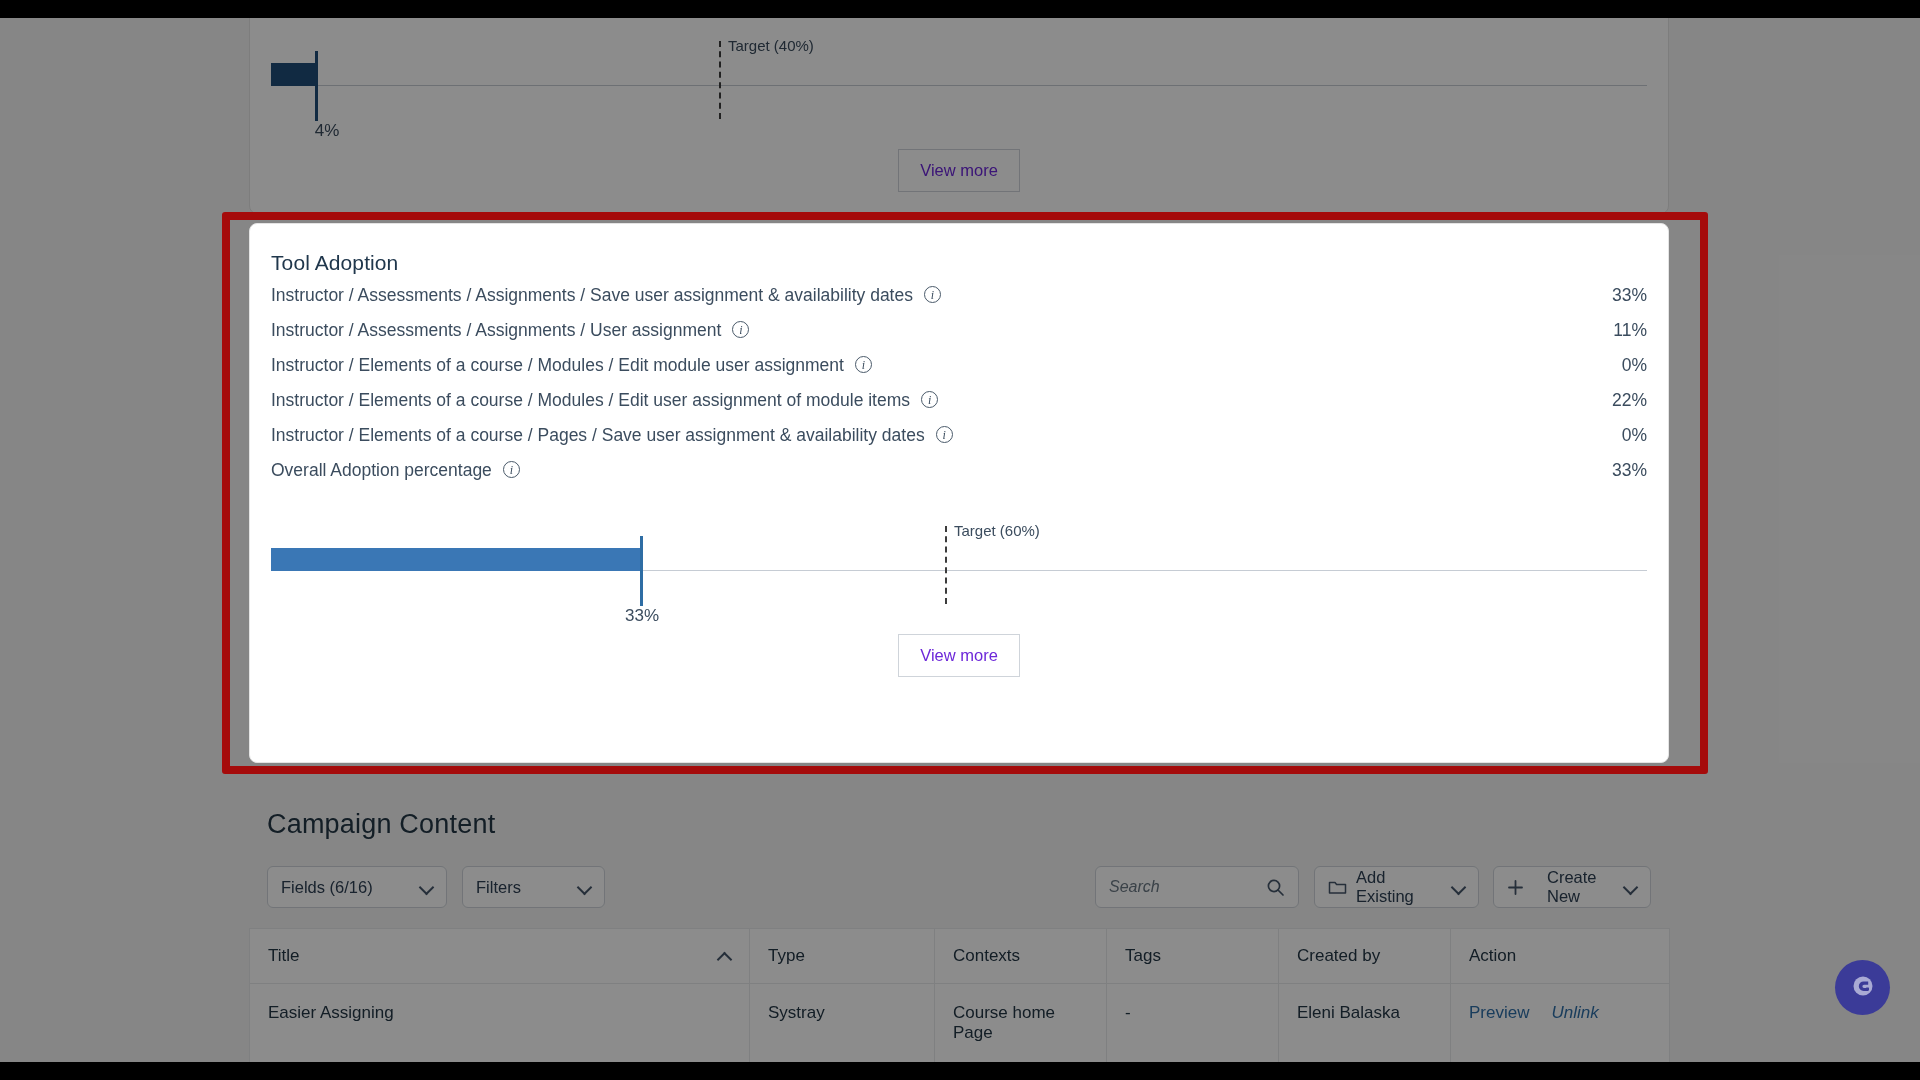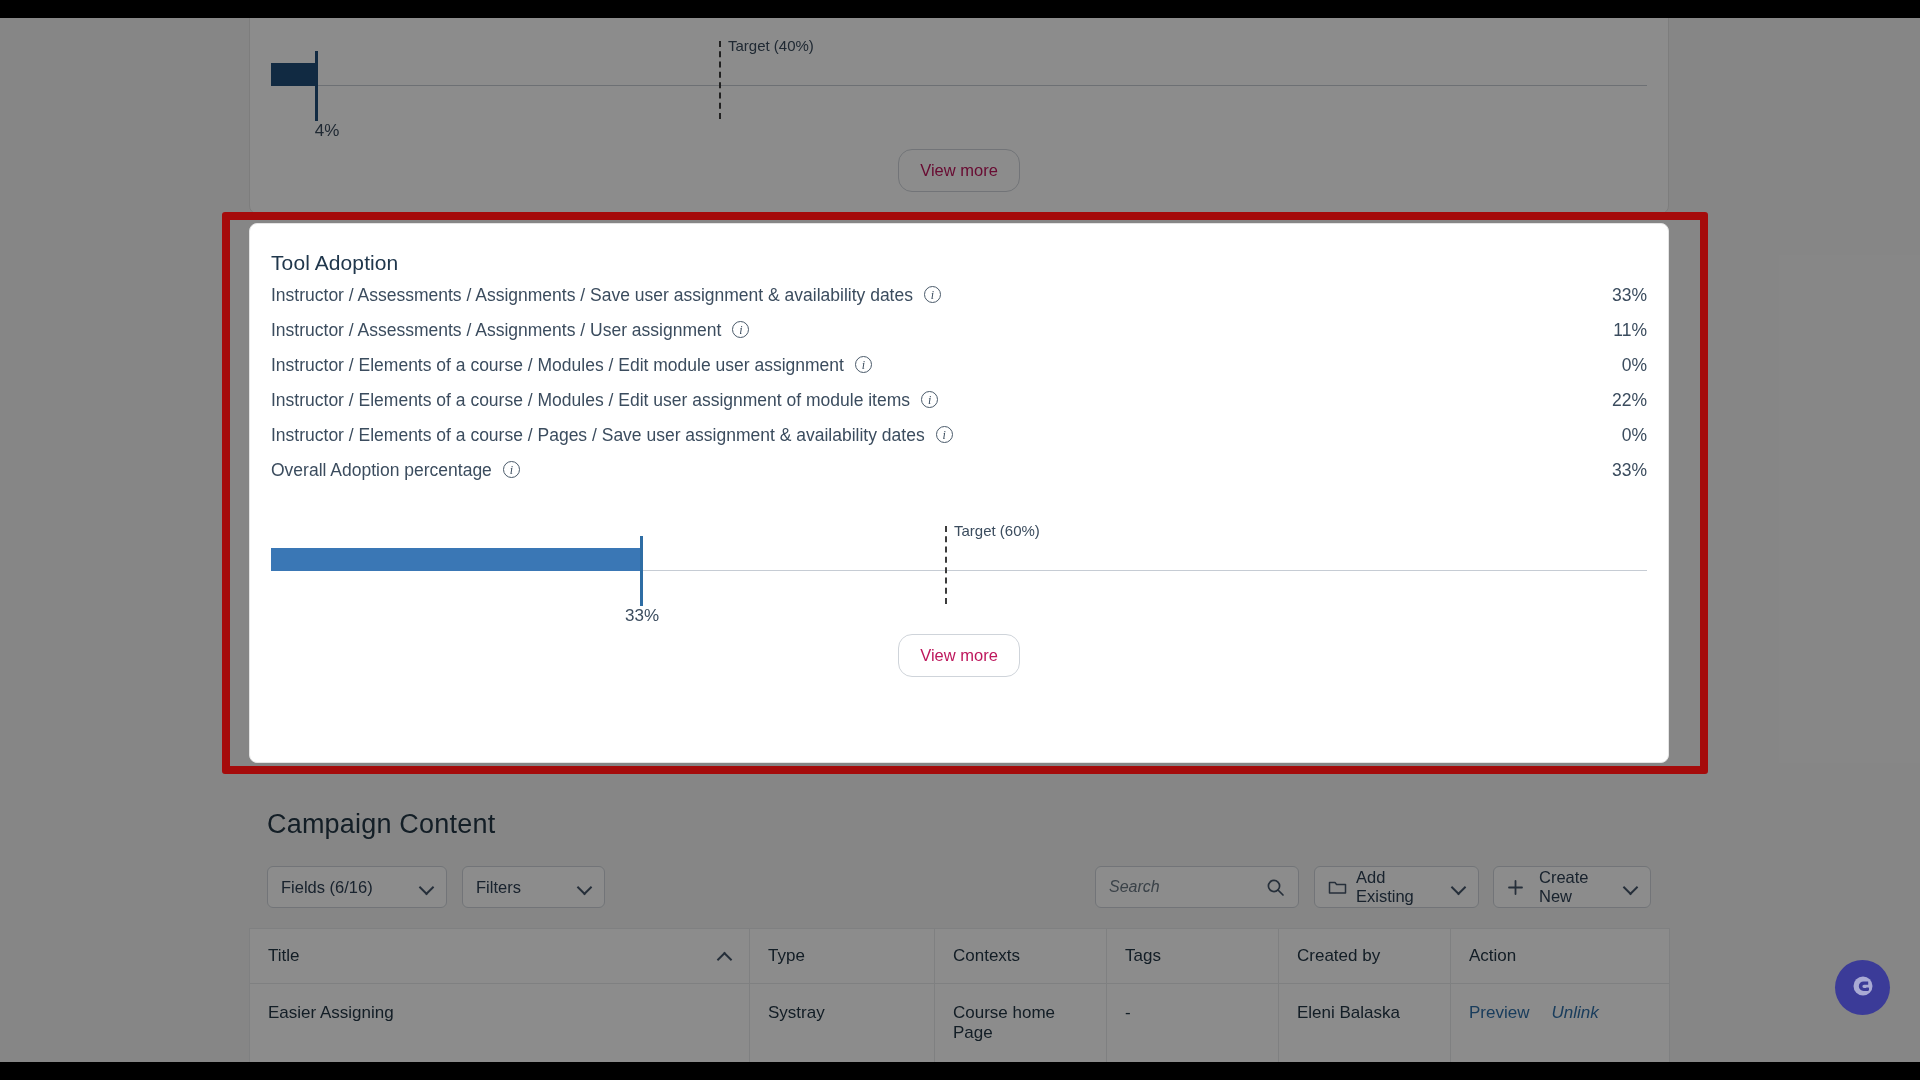--- a/index.html
+++ b/index.html
@@ -147,23 +147,23 @@
     font-size: 15px;
     color: #3b4c5e;
     white-space: nowrap;
     padding-left: 9px;
   }
 
   .viewmore-wrap { text-align: center; margin-top: 22px; }
   .viewmore {
     display: inline-block;
     border: 1px solid #cfd4da;
-    border-radius: 14px;
+    border-radius: 0;
     background: #fff;
-    color: #be185d;
+    color: #6d28d9;
     font-size: 16.5px;
     padding: 11px 21px;
     font-family: "Liberation Sans", sans-serif;
   }
 
   
   #campaign {
     position: absolute;
     left: 0; top: 765px;
     width: 1420px;
@@ -191,21 +191,21 @@
     color: #2e4054;
     padding: 0 13px;
   }
   .ctl.fields { width: 180px; justify-content: space-between; }
   .ctl.filters { width: 143px; justify-content: space-between; }
   .ctl.search {
     width: 204px; margin-left: auto; justify-content: space-between;
   }
   .ctl.search .ph { color: #6b7884; font-style: italic; font-size: 16px; }
   .ctl.addexisting { width: 165px; margin-left: 15px; justify-content: center; gap: 9px; }
-  .ctl.createnew { width: 158px; margin-left: 14px; justify-content: center; gap: 15px; }
+  .ctl.createnew { width: 158px; margin-left: 14px; justify-content: center; gap: 23px; }
   .chev { width: 13px; height: 13px; display: inline-block; position: relative; flex: 0 0 auto; }
   .chev::after {
     content: ""; position: absolute; left: 1px; top: 1px;
     width: 9px; height: 9px;
     border-right: 2px solid #45566a;
     border-bottom: 2px solid #45566a;
     transform: rotate(45deg);
   }
   .glyph { flex: 0 0 auto; display: inline-flex; }
 

